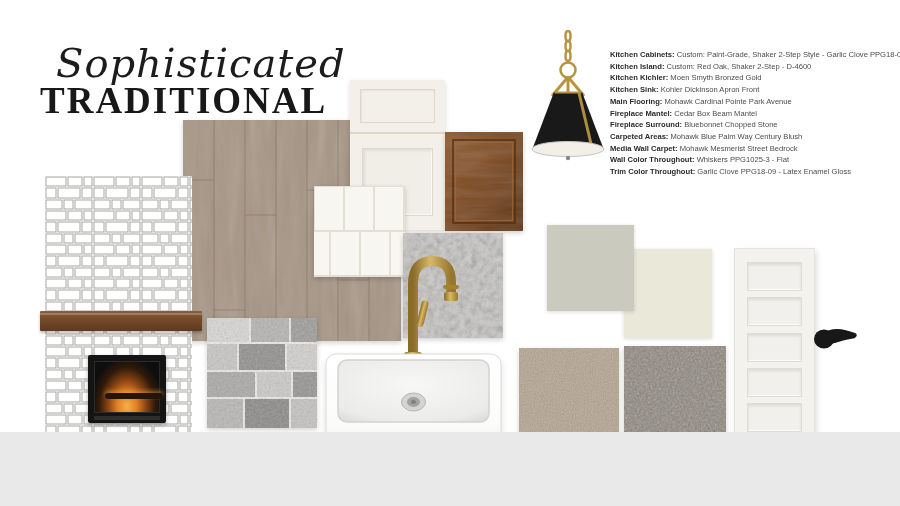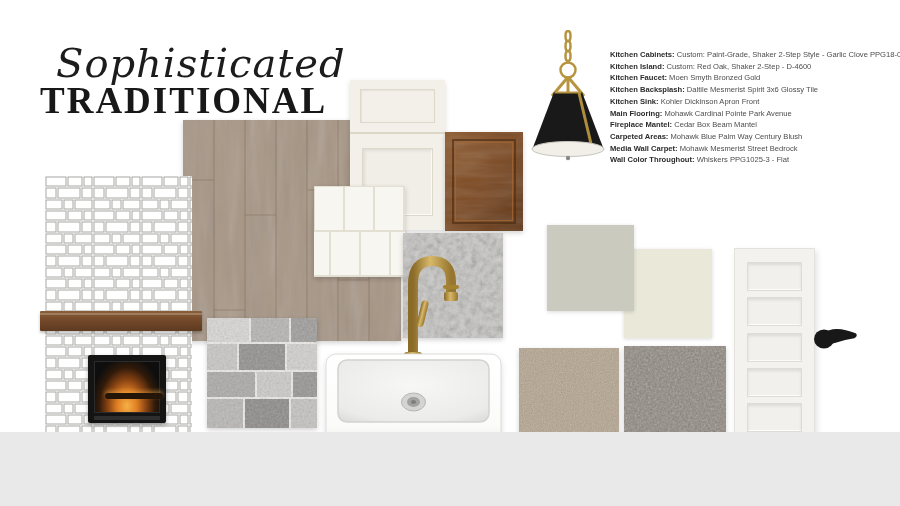--- a/index.html
+++ b/index.html
@@ -254,28 +254,29 @@
     <path d="M28,62 L56,62 L78,120 L6,120 Z" fill="#191919"></path>
     <line x1="28.5" y1="62.5" x2="55.5" y2="62.5" stroke="#b7943f" stroke-width="2"></line>
     <line x1="53" y1="63" x2="66" y2="118" stroke="#b7943f" stroke-width="3" opacity="0.95"></line>
     <ellipse cx="42" cy="119" rx="36" ry="7.5" fill="#f1efe8" stroke="#c6c4bd" stroke-width="1"></ellipse>
     <circle cx="42" cy="128" r="2.2" fill="#8a8a88"></circle>
   </svg>
 
   <div class="abs specs">
     <div class="spec-row"><b>Kitchen Cabinets:</b> <span>Custom: Paint-Grade, Shaker 2-Step Style - Garlic Clove PPG18-09</span></div>
     <div class="spec-row"><b>Kitchen Island:</b> <span>Custom: Red Oak, Shaker 2-Step - D-4600</span></div>
-    <div class="spec-row"><b>Kitchen Faucet:</b> <span>Moen Smyth Bronzed Gold</span></div>
-    <div class="spec-row"><b>Kitchen Backsplash:</b> <span>Daltile Mesmerist Spirit 3x6 Glossy Tile</span></div>
+    <div class="spec-row"><b>Kitchen Kichler:</b> <span>Moen Smyth Bronzed Gold</span></div>
     <div class="spec-row"><b>Kitchen Sink:</b> <span>Kohler Dickinson Apron Front</span></div>
     <div class="spec-row"><b>Main Flooring:</b> <span>Mohawk Cardinal Pointe Park Avenue</span></div>
     <div class="spec-row"><b>Fireplace Mantel:</b> <span>Cedar Box Beam Mantel</span></div>
+    <div class="spec-row"><b>Fireplace Surround:</b> <span>Bluebonnet Chopped Stone</span></div>
     <div class="spec-row"><b>Carpeted Areas:</b> <span>Mohawk Blue Palm Way Century Blush</span></div>
     <div class="spec-row"><b>Media Wall Carpet:</b> <span>Mohawk Mesmerist Street Bedrock</span></div>
     <div class="spec-row"><b>Wall Color Throughout:</b> <span>Whiskers PPG1025-3 - Flat</span></div>
+    <div class="spec-row"><b>Trim Color Throughout:</b> <span>Garlic Clove PPG18-09 - Latex Enamel Gloss</span></div>
   </div>
 
   <div class="abs chip chip-trim" style="background-color: rgb(234, 232, 217);"></div>
   <div class="abs chip chip-wall" style="background-color: rgb(203, 202, 190);"></div>
 
   <svg class="abs carpet-tan shadowed" width="100" height="101">
     <rect width="100" height="101" fill="#b3a28b"></rect>
     <rect width="100" height="101" filter="url(#fNoiseFine)" opacity="0.5"></rect>
   </svg>
   <svg class="abs carpet-gray shadowed" width="102" height="103">

